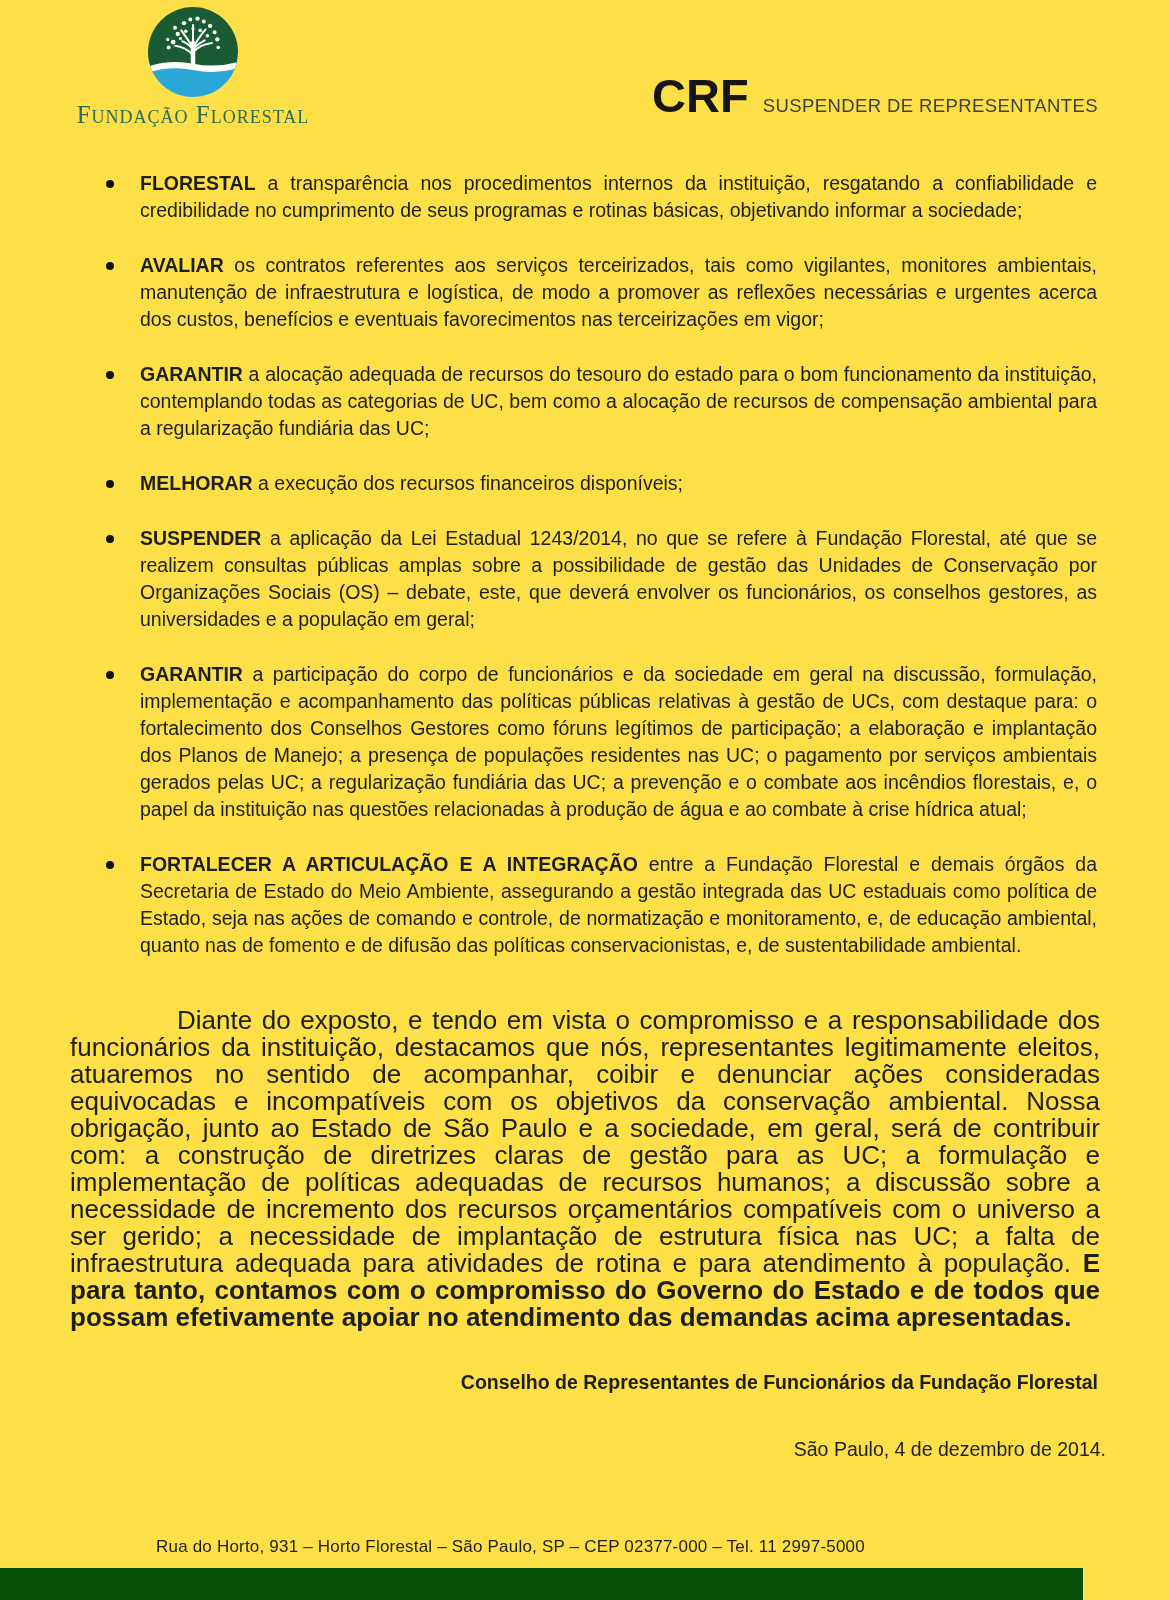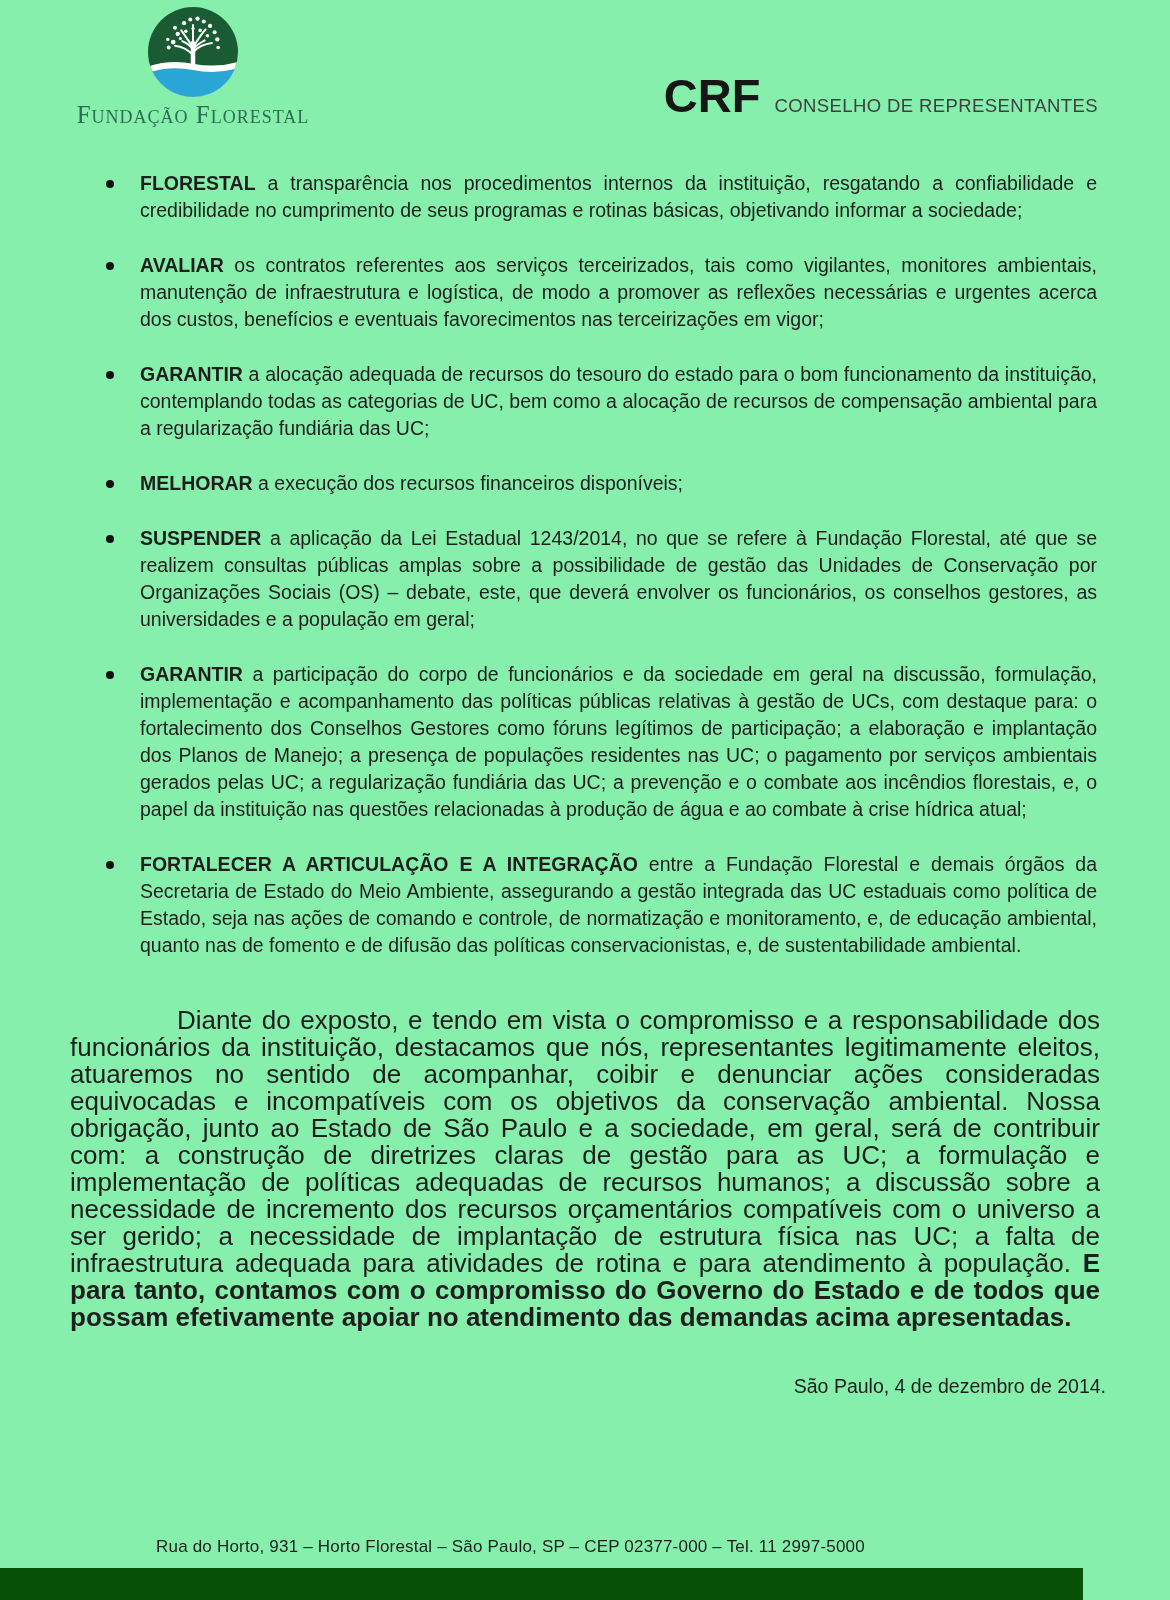--- a/index.html
+++ b/index.html
@@ -3,21 +3,21 @@
 <meta charset="utf-8">
 <style>
   html,body{margin:0;padding:0;}
   body{
     width:1170px;height:1600px;
     background:#f6f5f2;
     font-family:"Liberation Sans", sans-serif;
     color:#1e1e1e;
     overflow:hidden;
   }
-  .page{position:relative;width:1170px;height:1600px;background:#86efac;}
+  .page{position:relative;width:1170px;height:1600px;background:#fde047;}
 
   
   .header{position:relative;height:158px;}
   .logo-block{position:absolute;left:74px;top:7px;width:238px;text-align:center;}
   .logo-circle{display:block;margin:0 auto;}
   .logo-label{
     margin-top:4px;
     font-family:"Liberation Serif", serif;
     font-variant:small-caps;
     font-size:25px;
@@ -131,21 +131,21 @@
               <circle cx="22" cy="36" r="1.8"></circle>
           </g>
         </g>
       </svg>
       <div class="logo-label" style="color: rgb(47, 107, 85);">Fundação Florestal</div>
     </div>
 
     <div class="crf-block">
       <div class="crf-row">
         <span class="crf-acronym">CRF</span>
-        <span class="crf-sub">CONSELHO DE REPRESENTANTES</span>
+        <span class="crf-sub">SUSPENDER DE REPRESENTANTES</span>
       </div>
     </div>
   </div>
 
   <ul class="bullets">
     <li>
       <span class="bullet-dot"></span>
       <span class="lead">FLORESTAL</span><span> a transparência nos procedimentos internos da instituição, resgatando a confiabilidade e credibilidade no cumprimento de seus programas e rotinas básicas, objetivando informar a sociedade;</span>
     </li>
     <li>
@@ -169,19 +169,20 @@
       <span class="lead">GARANTIR</span><span> a participação do corpo de funcionários e da sociedade em geral na discussão, formulação, implementação e acompanhamento das políticas públicas relativas à gestão de UCs, com destaque para: o fortalecimento dos Conselhos Gestores como fóruns legítimos de participação; a elaboração e implantação dos Planos de Manejo; a presença de populações residentes nas UC; o pagamento por serviços ambientais gerados pelas UC; a regularização fundiária das UC; a prevenção e o combate aos incêndios florestais, e, o papel da instituição nas questões relacionadas à produção de água e ao combate à crise hídrica atual;</span>
     </li>
     <li>
       <span class="bullet-dot"></span>
       <span class="lead">FORTALECER A ARTICULAÇÃO E A INTEGRAÇÃO</span><span> entre a Fundação Florestal e demais órgãos da Secretaria de Estado do Meio Ambiente, assegurando a gestão integrada das UC estaduais como política de Estado, seja nas ações de comando e controle, de normatização e monitoramento, e, de educação ambiental, quanto nas de fomento e de difusão das políticas conservacionistas, e, de sustentabilidade ambiental.</span>
     </li>
   </ul>
 
   <p class="closing"><span>Diante do exposto, e tendo em vista o compromisso e a responsabilidade dos funcionários da instituição, destacamos que nós, representantes legitimamente eleitos, atuaremos no sentido de acompanhar, coibir e denunciar ações consideradas equivocadas e incompatíveis com os objetivos da conservação ambiental. Nossa obrigação, junto ao Estado de São Paulo e a sociedade, em geral, será de contribuir com: a construção de diretrizes claras de gestão para as UC; a formulação e implementação de políticas adequadas de recursos humanos; a discussão sobre a necessidade de incremento dos recursos orçamentários compatíveis com o universo a ser gerido; a necessidade de implantação de estrutura física nas UC; a falta de infraestrutura adequada para atividades de rotina e para atendimento à população. </span><span class="bold-tail">E para tanto, contamos com o compromisso do Governo do Estado e de todos que possam efetivamente apoiar no atendimento das demandas acima apresentadas.</span></p>
 
+  <div class="signature">Conselho de Representantes de Funcionários da Fundação Florestal</div>
 
   <div class="doc-date">São Paulo, 4 de dezembro de 2014.</div>
 
   <div class="address">Rua do Horto, 931 – Horto Florestal – São Paulo, SP – CEP 02377-000 – Tel. 11 2997-5000</div>
   <div class="green-bar" style="background: rgb(7, 81, 7);"></div>
 
 </div>
 
 </body></html>

